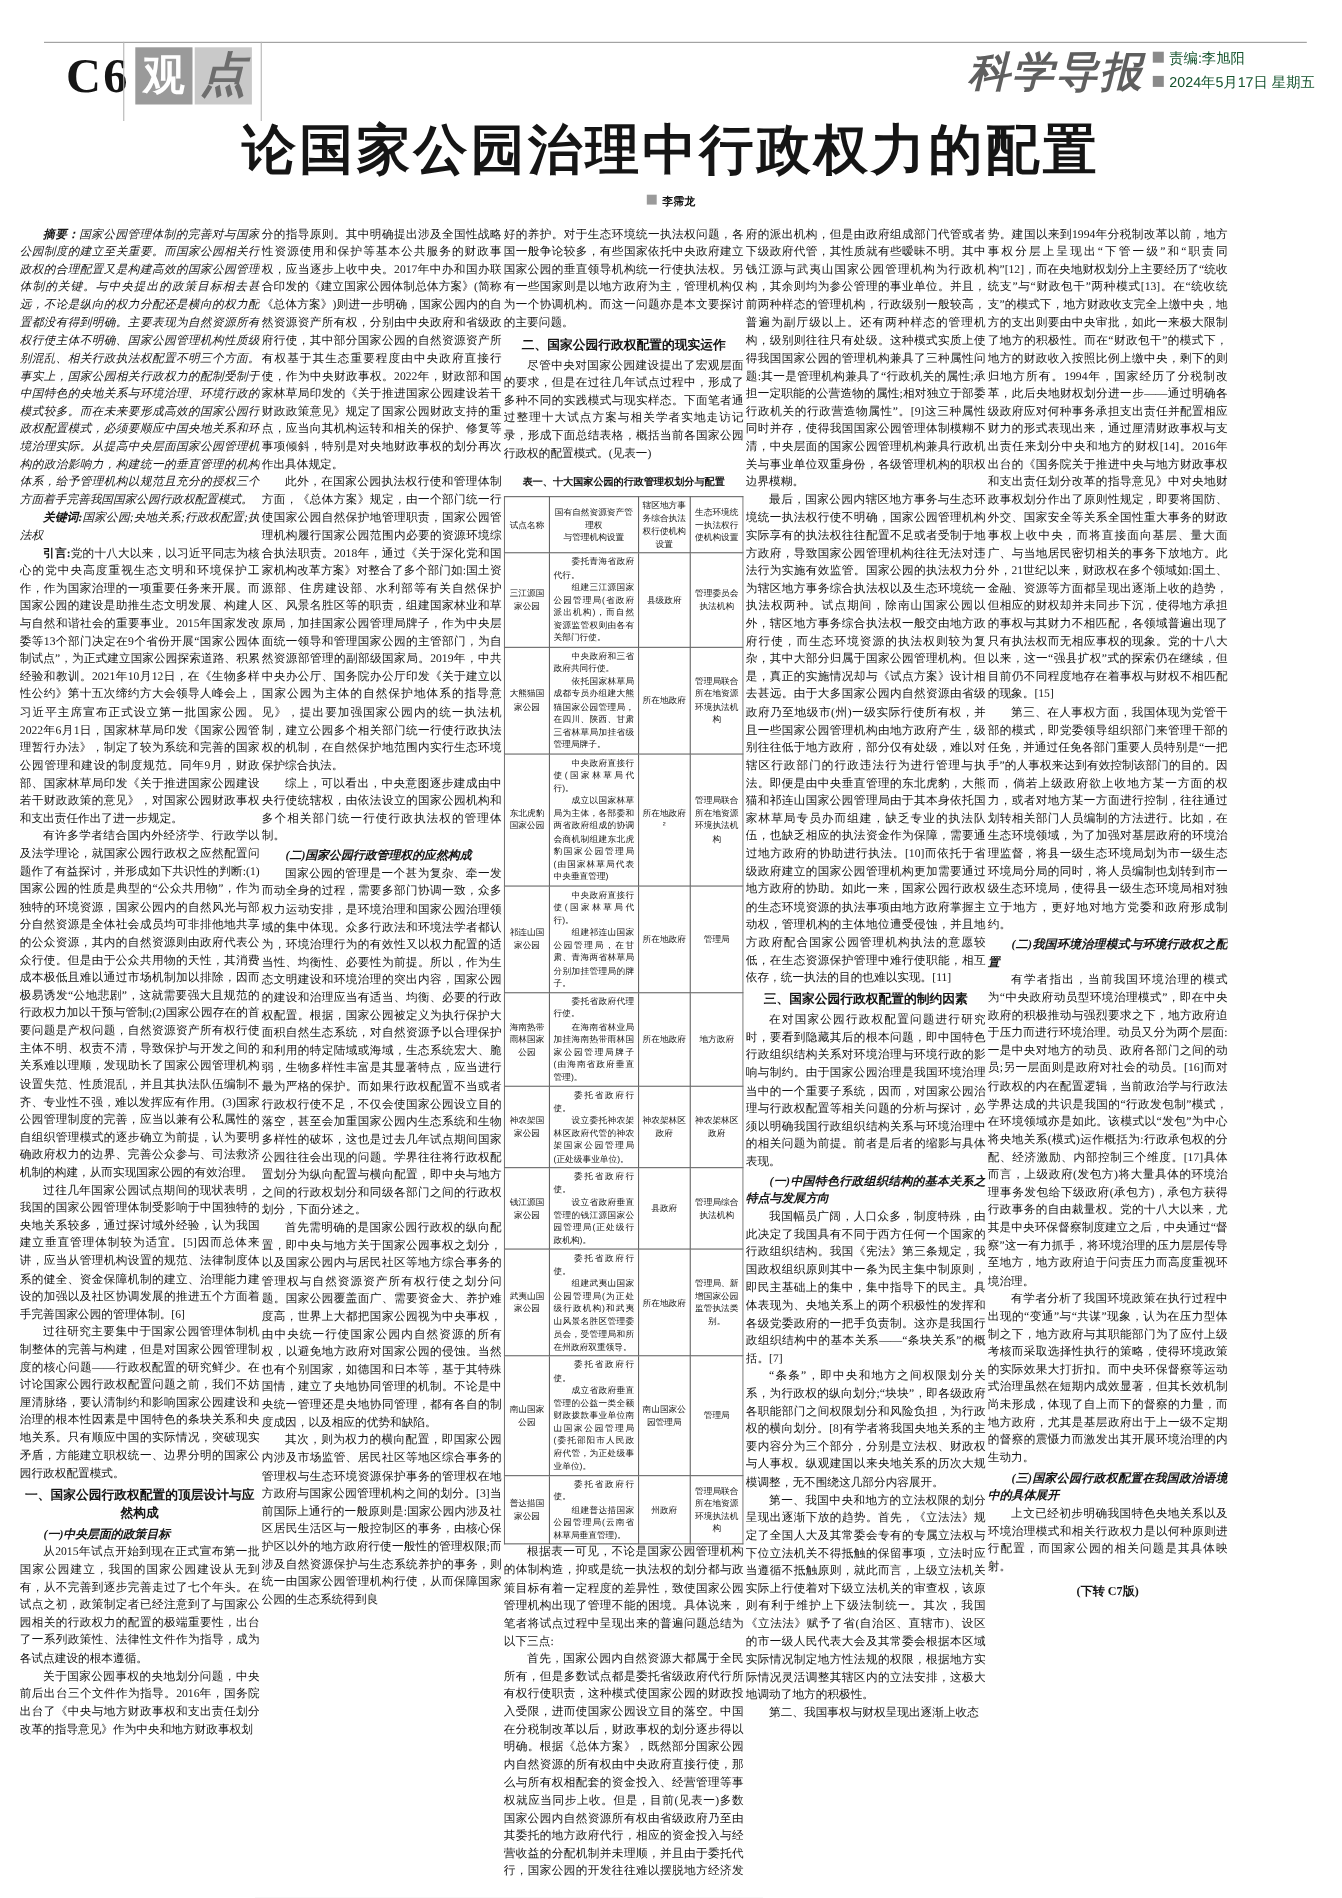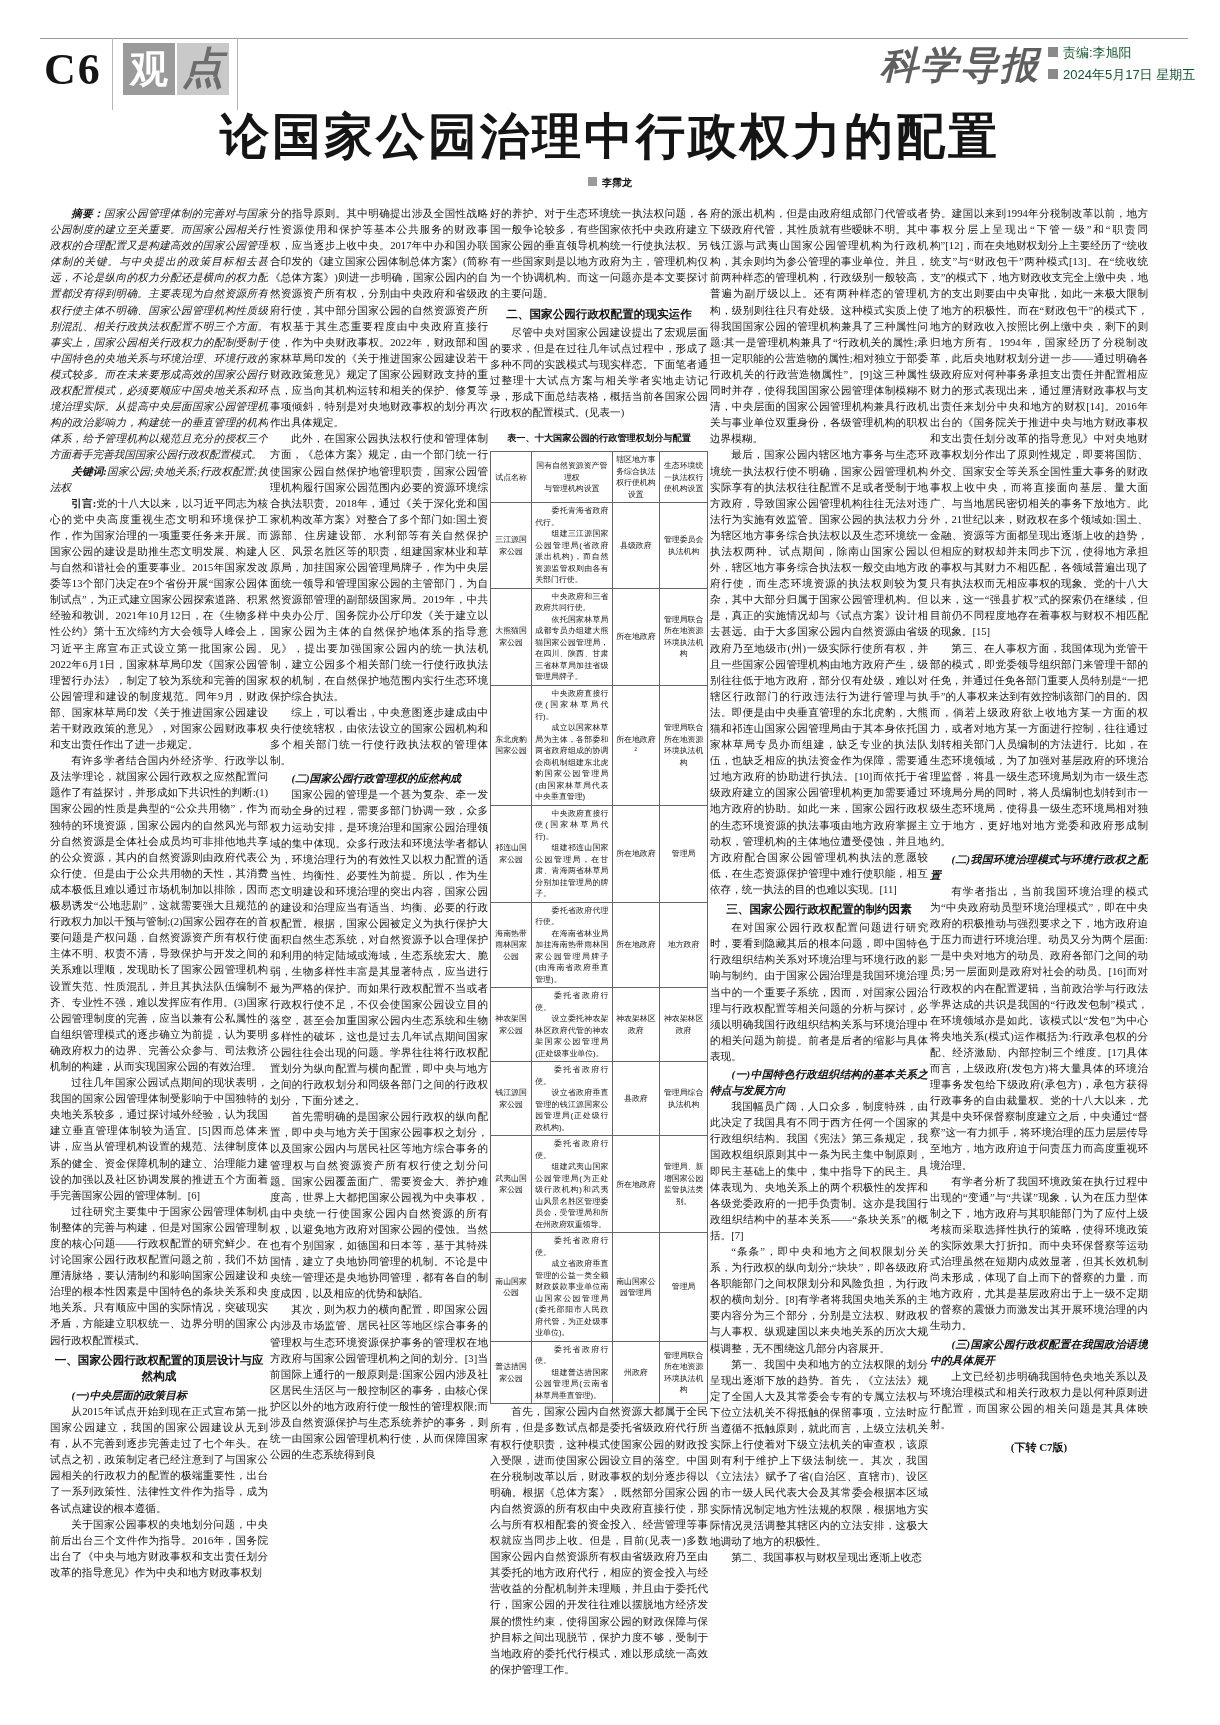--- a/index.html
+++ b/index.html
@@ -1,40 +1,40 @@
 <!DOCTYPE html>
 <html><head>
 <meta charset="utf-8">
 <style>
   html,body{margin:0;padding:0;background:#f2f2f2;}
   #page{position:relative;width:1220px;height:1725px;background:#ffffff;margin:0 auto;
         font-family:"Liberation Serif","DejaVu Serif",serif;color:#151515;overflow:hidden;}
   
   #toprule{position:absolute;top:38px;left:40px;width:1148px;height:1px;background:#9a9a9a;}
-  #pageno{position:absolute;top:44px;left:44px;font-size:44px;font-weight:bold;
+  #pageno{position:absolute;top:44px;left:60px;font-size:44px;font-weight:bold;
           font-family:"Liberation Serif",serif;letter-spacing:2px;}
   #sectionlogo{position:absolute;top:38px;left:112px;height:62px;padding:5px 8px 5px 10px;
           border-left:1px solid #b5b5b5;border-right:1px solid #b5b5b5;display:flex;gap:2px;align-items:flex-start;}
   .logo-box1{width:52px;height:52px;background:#9a9a9a;color:#ffffff;font-weight:bold;
           font-family:"Liberation Sans",sans-serif;font-size:38px;line-height:52px;text-align:center;}
   .logo-box2{width:52px;height:52px;background:#c9c9c9;color:#6d6d6d;font-style:italic;font-weight:bold;
           font-family:"DejaVu Serif",serif;font-size:42px;line-height:50px;text-align:center;}
   #masthead{position:absolute;top:40px;left:880px;width:170px;font-size:38px;font-weight:bold;
           font-style:italic;color:#5f5f5f;font-family:"DejaVu Serif",serif;letter-spacing:2px;white-space:nowrap;}
   #editorblock{position:absolute;top:42px;left:1048px;font-family:"Liberation Sans",sans-serif;
           font-size:13px;line-height:22px;color:#14532d;}
   .sq{display:inline-block;width:10px;height:10px;background:#8a8a8a;margin-right:5px;}
   
   #main-title{position:absolute;top:104px;left:0;width:100%;text-align:center;
           font-family:"Liberation Sans","DejaVu Sans",sans-serif;font-weight:bold;font-size:49px;letter-spacing:3px;}
   #byline{position:absolute;top:176px;left:0;width:100%;text-align:center;
           font-family:"Liberation Sans",sans-serif;font-size:10px;font-weight:bold;}
   #byline .sq{width:9px;height:9px;background:#9a9a9a;}
   
-  #bodywrap{position:absolute;top:206px;left:50px;width:1148px;height:1505px;
+  #bodywrap{position:absolute;top:206px;left:18px;width:1148px;height:1505px;
           display:flex;gap:2px;}
   .col{width:218px;height:1505px;overflow:hidden;font-size:10.6px;line-height:16.1px;text-align:justify;}
   .p{margin:0;text-indent:2em;}
   .cont{text-indent:0;}
   .abstract{font-style:italic;}
   .lbl{font-weight:bold;}
   .h2{margin:3px 0;text-indent:0;text-align:center;font-weight:bold;font-size:11.6px;
       font-family:"Liberation Sans",sans-serif;}
   .h3{margin:1px 0;text-indent:2em;font-weight:bold;font-style:italic;font-size:10.8px;}
   
@@ -181,20 +181,21 @@
             </tr>
             <tr>
               <td>普达措国家公园</td>
               <td class="mgmt">　　委托省政府行使。
 　　组建普达措国家公园管理局(云南省林草局垂直管理)。</td>
               <td>州政府</td>
               <td>管理局联合所在地资源环境执法机构</td>
             </tr>
           </tbody>
       </table>
+      <p class="p">根据表一可见，不论是国家公园管理机构的体制构造，抑或是统一执法权的划分都与政策目标有着一定程度的差异性，致使国家公园管理机构出现了管理不能的困境。具体说来，笔者将试点过程中呈现出来的普遍问题总结为以下三点:</p>
       <p class="p">首先，国家公园内自然资源大都属于全民所有，但是多数试点都是委托省级政府代行所有权行使职责，这种模式使国家公园的财政投入受限，进而使国家公园设立目的落空。中国在分税制改革以后，财政事权的划分逐步得以明确。根据《总体方案》，既然部分国家公园内自然资源的所有权由中央政府直接行使，那么与所有权相配套的资金投入、经营管理等事权就应当同步上收。但是，目前(见表一)多数国家公园内自然资源所有权由省级政府乃至由其委托的地方政府代行，相应的资金投入与经营收益的分配机制并未理顺，并且由于委托代行，国家公园的开发往往难以摆脱地方经济发展的惯性约束，使得国家公园的财政保障与保护目标之间出现脱节，保护力度不够，受制于当地政府的委托代行模式，难以形成统一高效的保护管理工作。</p>
 
     </div>
 
     <div class="col">
       <p class="p cont">府的派出机构，但是由政府组成部门代管或者下级政府代管，其性质就有些暧昧不明。其中钱江源与武夷山国家公园管理机构为行政机构，其余则均为参公管理的事业单位。并且，前两种样态的管理机构，行政级别一般较高，普遍为副厅级以上。还有两种样态的管理机构，级别则往往只有处级。这种模式实质上使得我国国家公园的管理机构兼具了三种属性问题:其一是管理机构兼具了“行政机关的属性;承担一定职能的公营造物的属性;相对独立于部委行政机关的行政营造物属性”。[9]这三种属性同时并存，使得我国国家公园管理体制模糊不清，中央层面的国家公园管理机构兼具行政机关与事业单位双重身份，各级管理机构的职权边界模糊。</p>
       <p class="p">最后，国家公园内辖区地方事务与生态环境统一执法权行使不明确，国家公园管理机构实际享有的执法权往往配置不足或者受制于地方政府，导致国家公园管理机构往往无法对违法行为实施有效监管。国家公园的执法权力分为辖区地方事务综合执法权以及生态环境统一执法权两种。试点期间，除南山国家公园以外，辖区地方事务综合执法权一般交由地方政府行使，而生态环境资源的执法权则较为复杂，其中大部分归属于国家公园管理机构。但是，真正的实施情况却与《试点方案》设计相去甚远。由于大多国家公园内自然资源由省级政府乃至地级市(州)一级实际行使所有权，并且一些国家公园管理机构由地方政府产生，级别往往低于地方政府，部分仅有处级，难以对辖区行政部门的行政违法行为进行管理与执法。即便是由中央垂直管理的东北虎豹，大熊猫和祁连山国家公园管理局由于其本身依托国家林草局专员办而组建，缺乏专业的执法队伍，也缺乏相应的执法资金作为保障，需要通过地方政府的协助进行执法。[10]而依托于省级政府建立的国家公园管理机构更加需要通过地方政府的协助。如此一来，国家公园行政权的生态环境资源的执法事项由地方政府掌握主动权，管理机构的主体地位遭受侵蚀，并且地方政府配合国家公园管理机构执法的意愿较低，在生态资源保护管理中难行使职能，相互依存，统一执法的目的也难以实现。[11]</p>
       <p class="h2">三、国家公园行政权配置的制约因素</p>
       <p class="p">在对国家公园行政权配置问题进行研究时，要看到隐藏其后的根本问题，即中国特色行政组织结构关系对环境治理与环境行政的影响与制约。由于国家公园治理是我国环境治理当中的一个重要子系统，因而，对国家公园治理与行政权配置等相关问题的分析与探讨，必须以明确我国行政组织结构关系与环境治理中的相关问题为前提。前者是后者的缩影与具体表现。</p>
       <p class="h3">(一)中国特色行政组织结构的基本关系之特点与发展方向</p>

